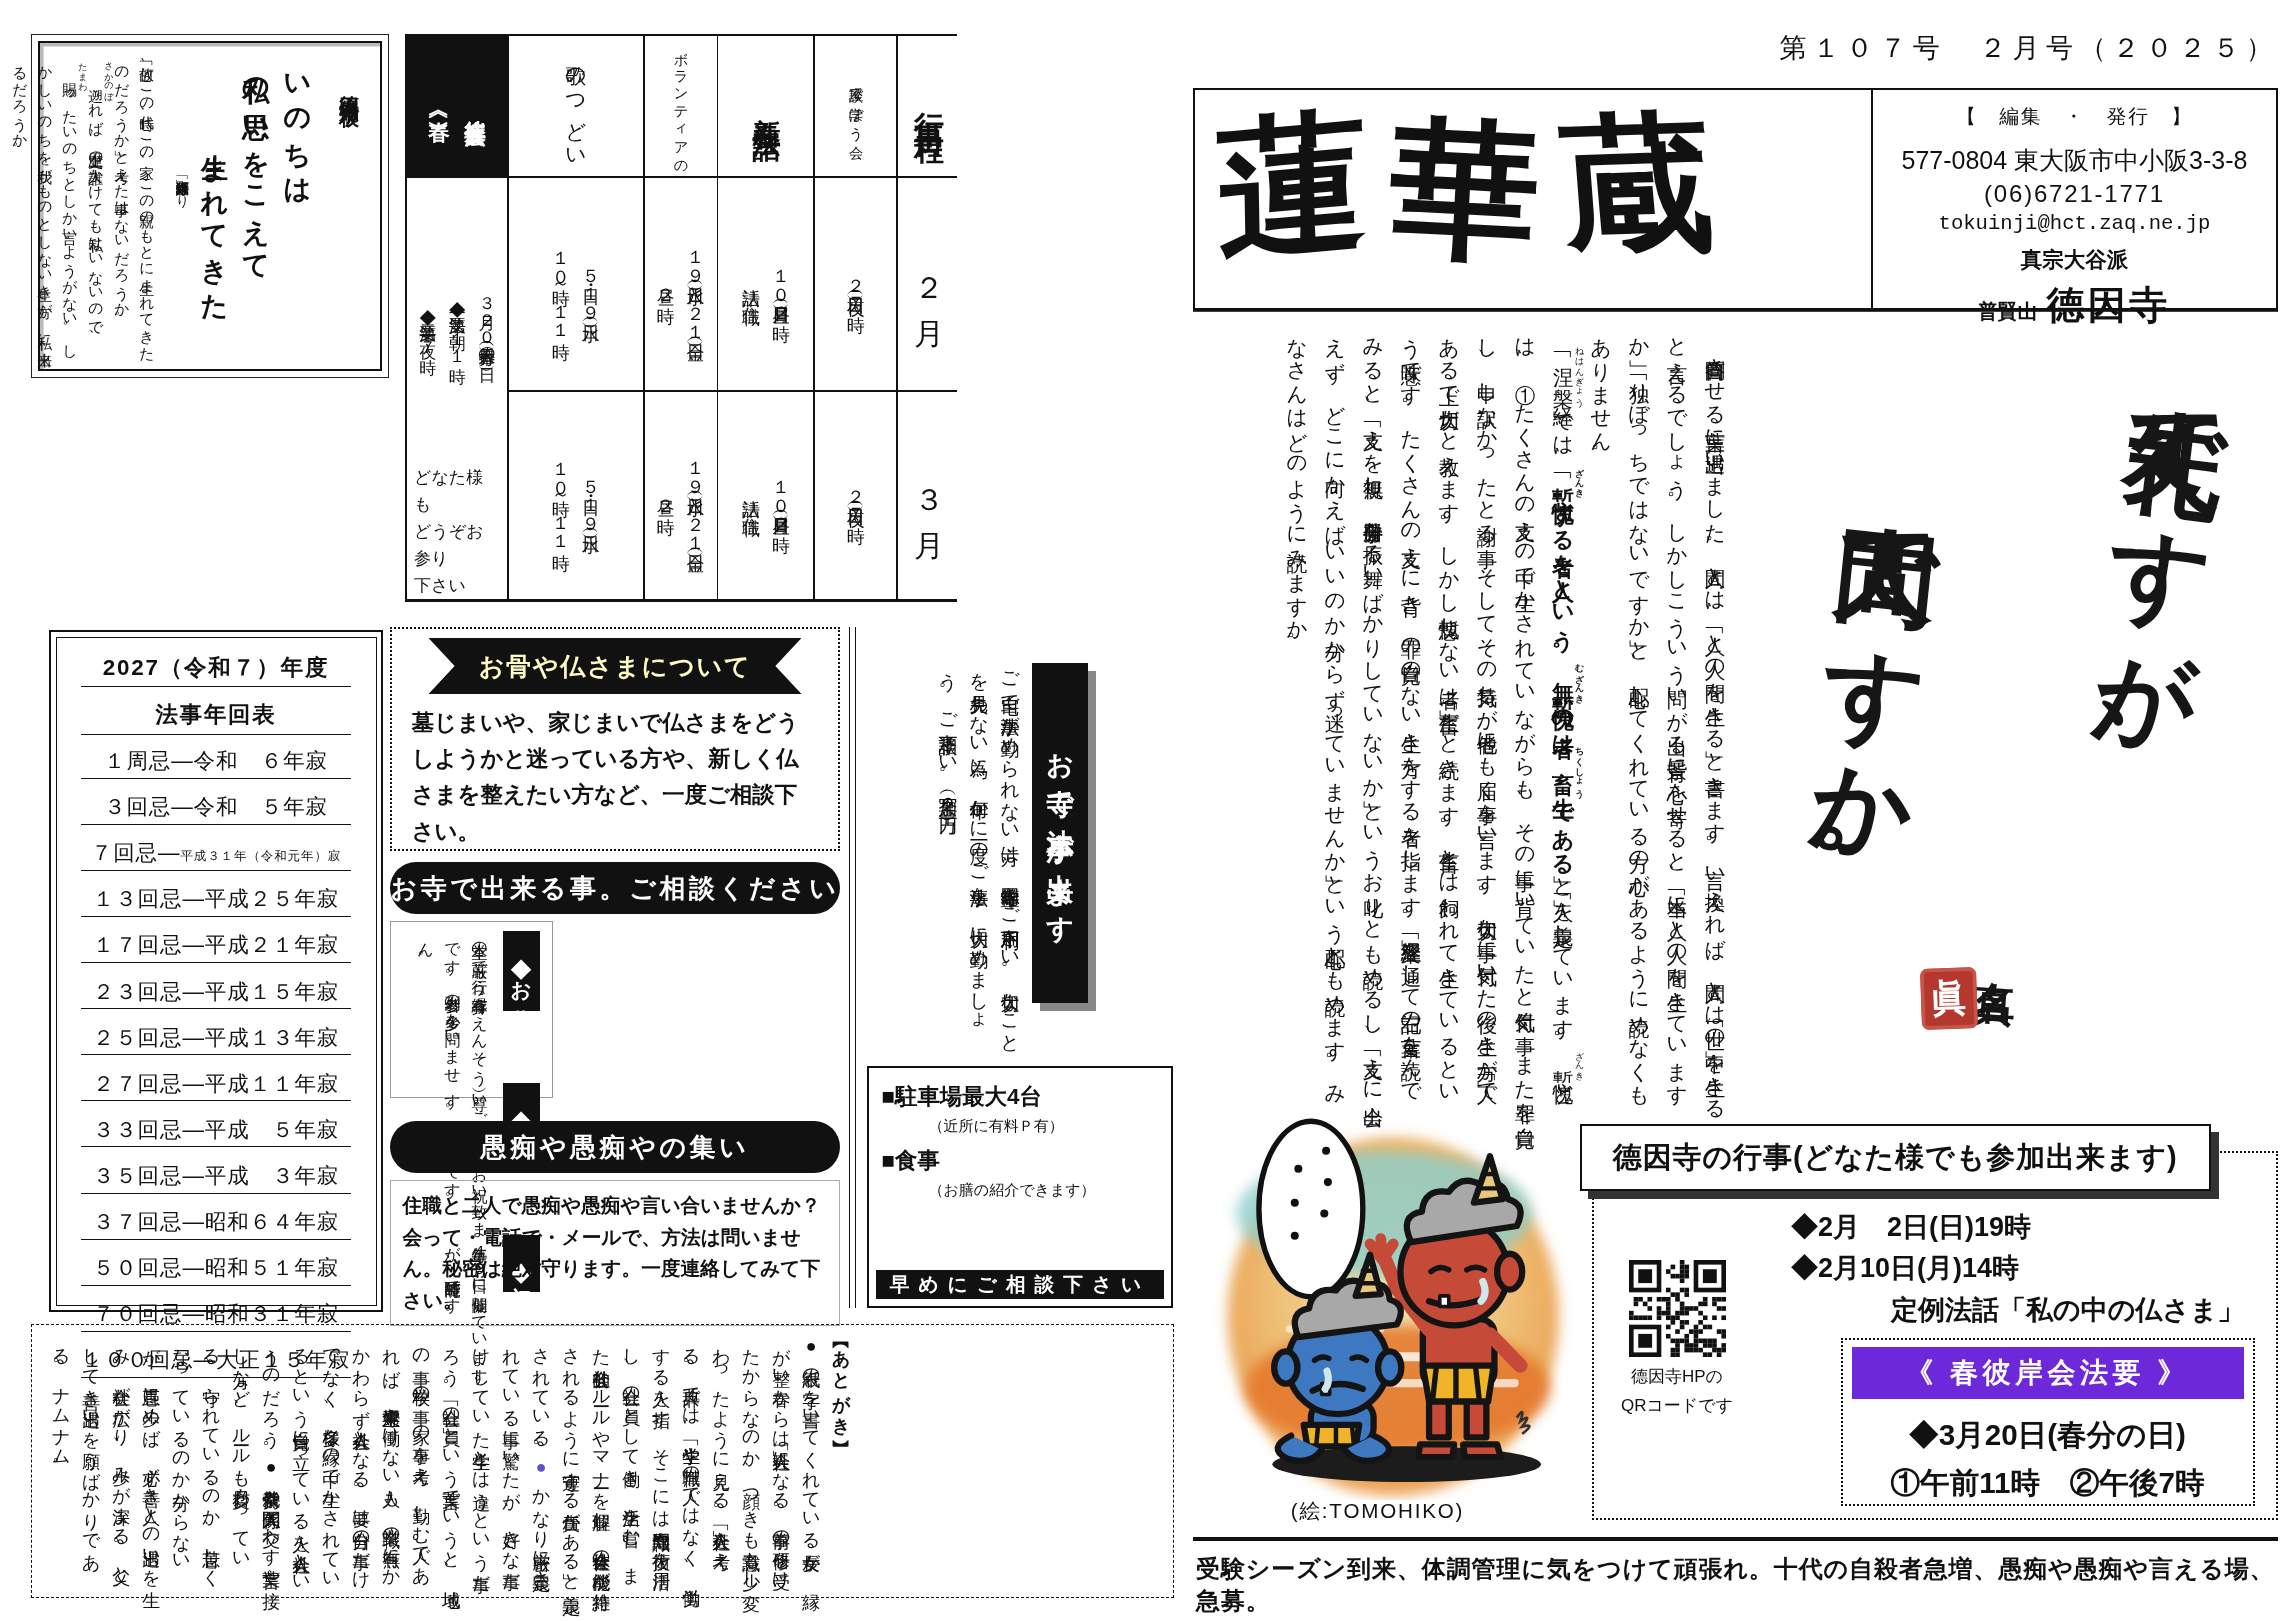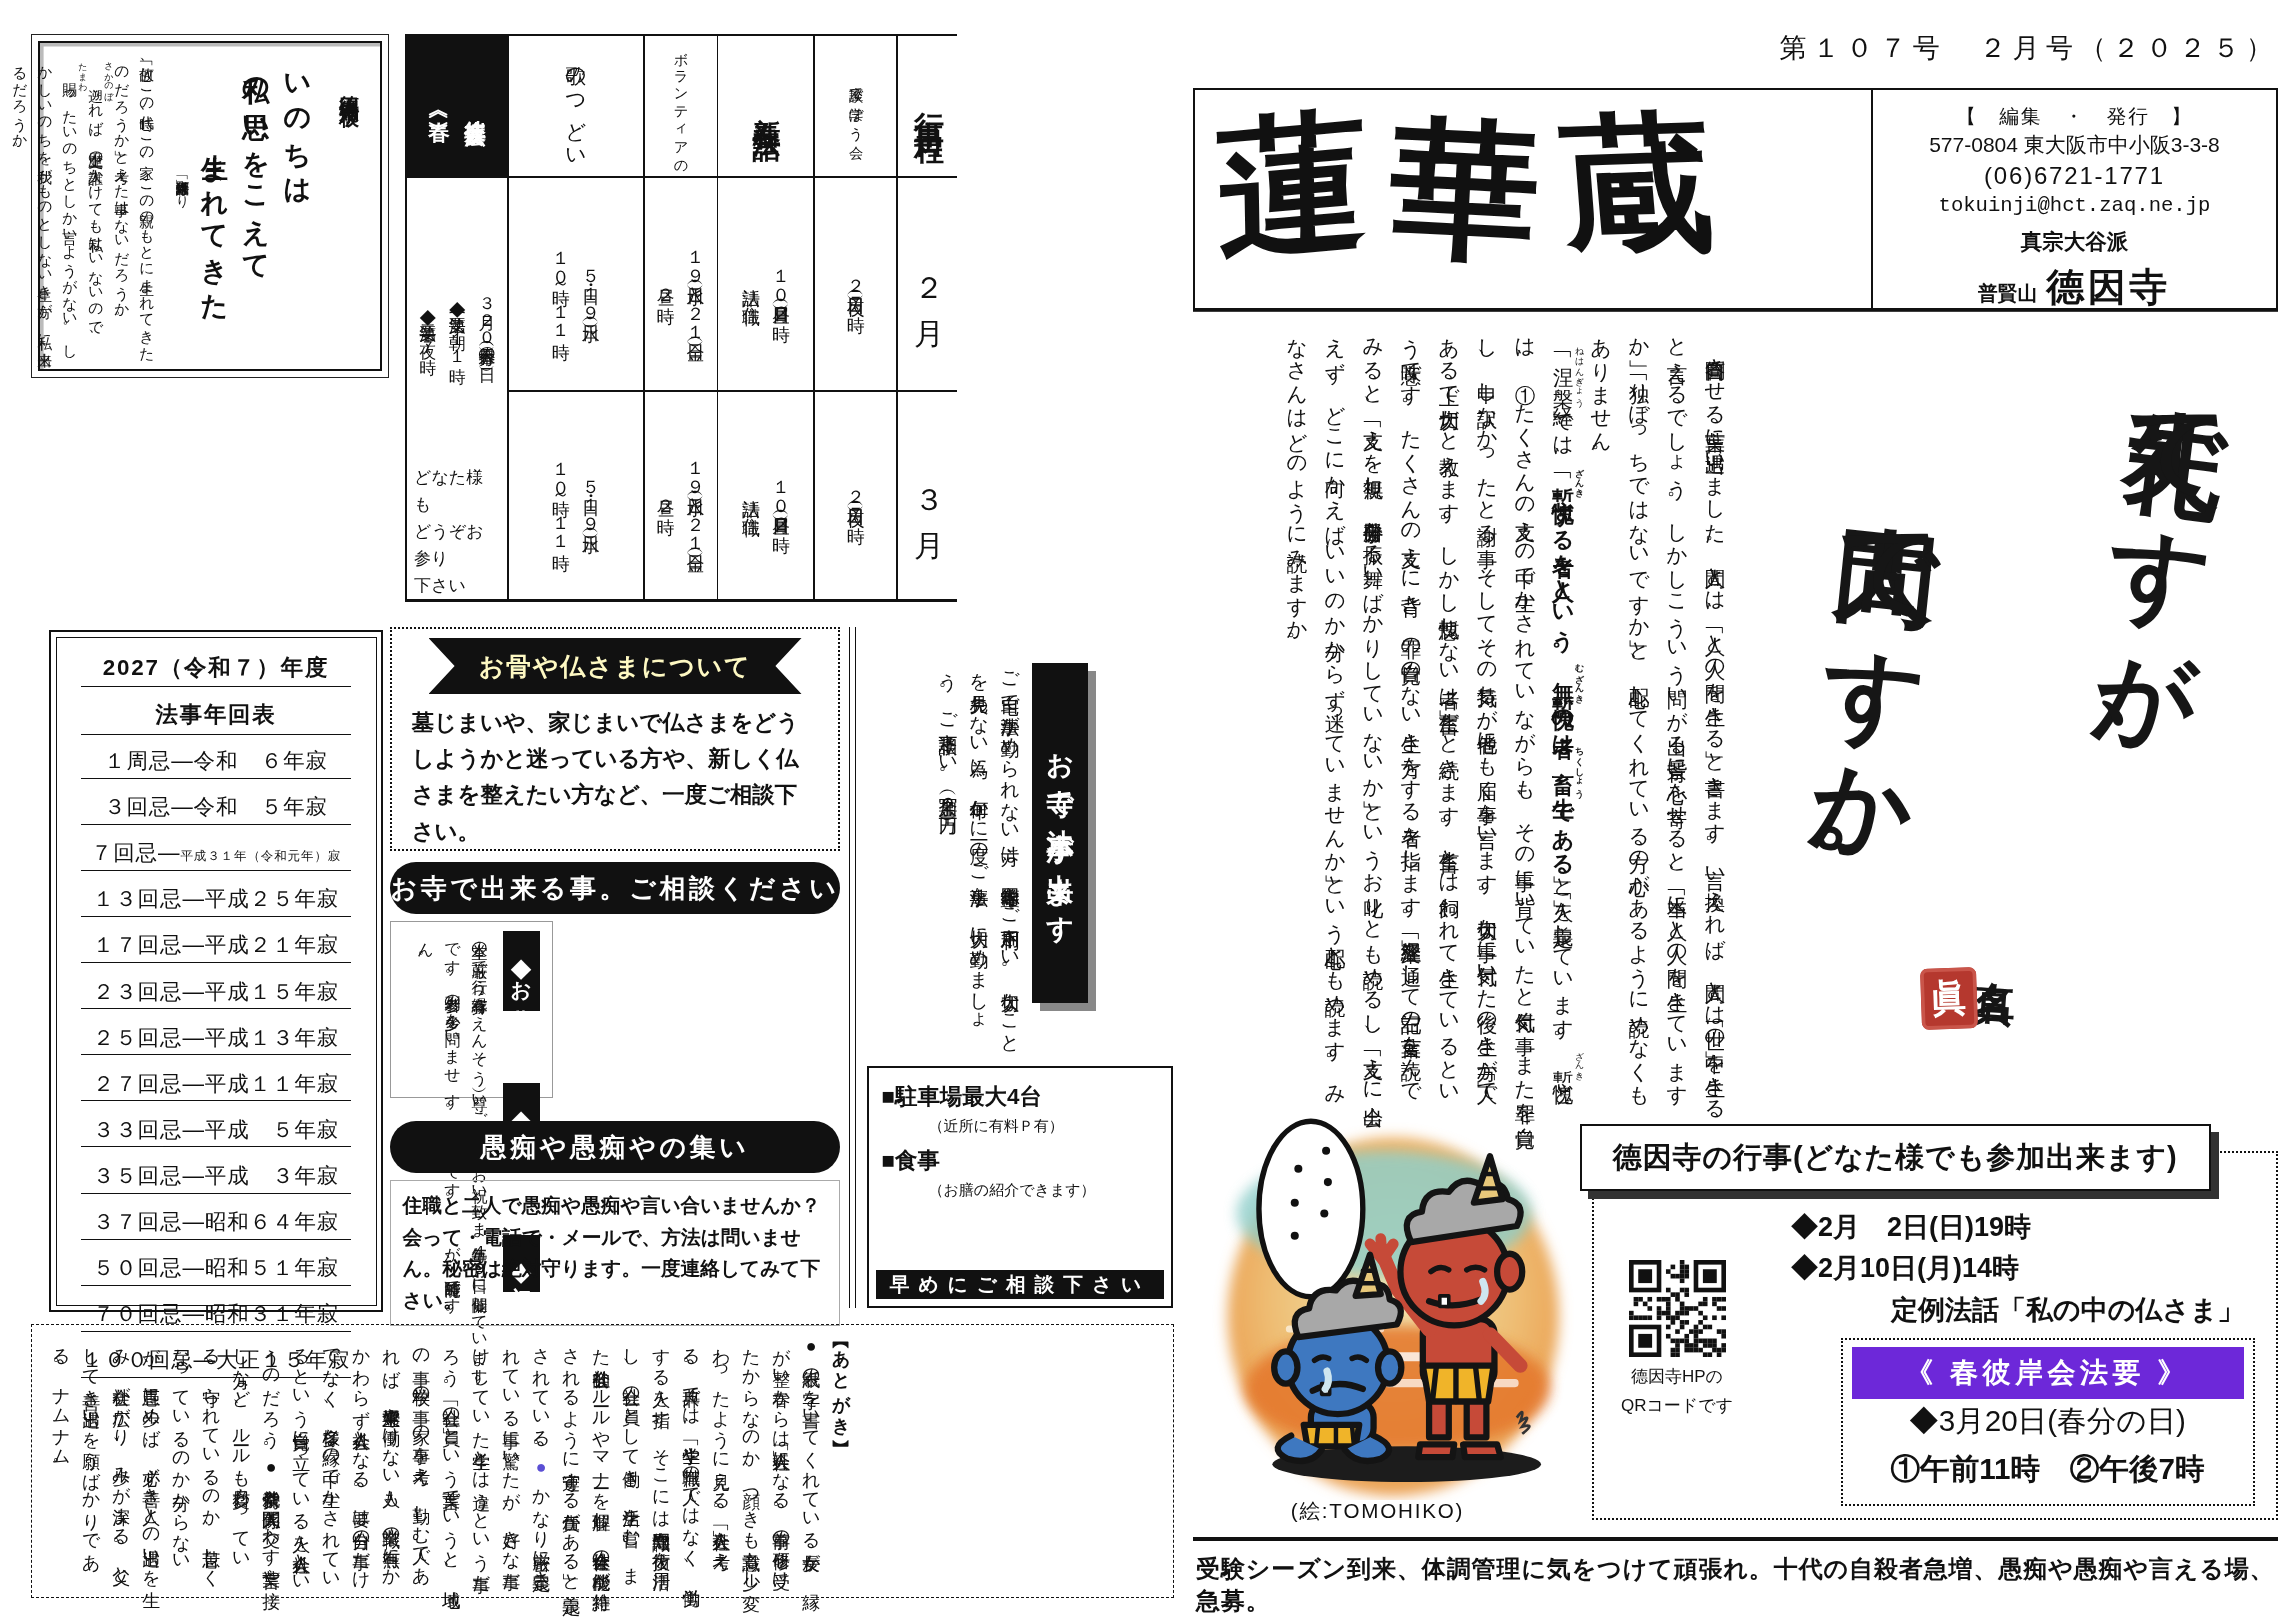--- a/index.html
+++ b/index.html
@@ -100,21 +100,21 @@
   #mast-callig span{display:inline-block;}
   #mast-callig .r0{transform:rotate(-5deg) skewX(-4deg);}
   #mast-callig .r1{transform:rotate(3deg) translateY(7.2px);}
   #mast-callig .r2{transform:rotate(-2deg) skewX(3deg);}
   #mast-sub{position:absolute;right:9px;top:23px;width:193px;text-align:center;}
   #mast-sub .reading{font-size:21.5px;font-weight:bold;}
   #mast-sub .jodo{font-size:19px;margin-top:9px;}
   #mast-sub .daiji{font-size:19px;margin-top:56px;}
   #mast-right{width:405px;border-left:2.7px solid #111;text-align:center;padding-top:12.5px;box-sizing:border-box;}
   #mast-right .lbl{font-size:19.7px;letter-spacing:1.8px;}
-  #mast-right .addr{font-size:21px;margin-top:1px;}
+  #mast-right .addr{font-size:25px;margin-top:14px;}
   #mast-right .tel{font-size:24px;margin-top:3.6px;letter-spacing:1.8px;}
   #mast-right .mail{font-size:20.6px;margin-top:3.6px;font-family:"Liberation Mono",monospace;}
   #mast-right .sect{font-size:21.5px;font-weight:bold;margin-top:10.7px;}
   #mast-right .temple{margin-top:5.4px;}
   #mast-right .temple .prefix{font-size:19.7px;font-weight:bold;margin-right:9px;}
   #mast-right .temple .name{font-size:38px;font-weight:bold;letter-spacing:3.6px;}
 
   #article-text{left:1197px;top:324px;width:537px;height:790px;writing-mode:vertical-rl;
     font-size:20.6px;line-height:38px;}
   #article-text .seg-bold{font-size:22px;}
@@ -135,21 +135,21 @@
   #gyoji-header{position:absolute;left:-14.3px;top:-29px;width:627px;height:63px;background:#fff;border:2.7px solid #111;
     box-shadow:8px 8px 0 #333;display:flex;align-items:center;justify-content:center;
     font-size:29px;font-weight:bold;letter-spacing:0.9px;}
   #gyoji-items{margin:56px 0 0 197px;}
   .gy-l1{font-size:27px;font-weight:bold;margin-bottom:5.4px;}
   .gy-l2{font-size:27px;font-weight:bold;padding-left:100px;margin-bottom:9px;}
   #spring-box{position:absolute;right:21.5px;bottom:12.5px;width:414px;height:168px;border:2.7px dotted #111;
     box-sizing:border-box;padding:7.2px 9px;}
   #spring-title{background:#6d28d9;color:#fff;text-align:center;font-size:28px;font-weight:bold;
     letter-spacing:4.5px;padding:7.2px 0;}
-  #spring-date{font-size:29.6px;font-weight:normal;text-align:center;margin-top:2px;}
+  #spring-date{font-size:29.6px;font-weight:bold;text-align:center;margin-top:16px;}
   #spring-times{font-size:29.6px;font-weight:bold;text-align:center;margin-top:7.2px;}
   #qr-wrap{position:absolute;left:16px;top:107px;width:134px;text-align:center;}
   #qr{width:97px;height:97px;margin:0 auto;}
   .qr-cap{font-size:17px;margin-top:5.4px;}
 
   #footer-rule{left:1193px;top:1537px;width:1085px;height:3.6px;background:#111;}
   #footer-msg{left:1196px;top:1553px;width:1084px;font-size:24px;font-weight:bold;letter-spacing:0.9px;}
 </style>
 </head>
 <body>

